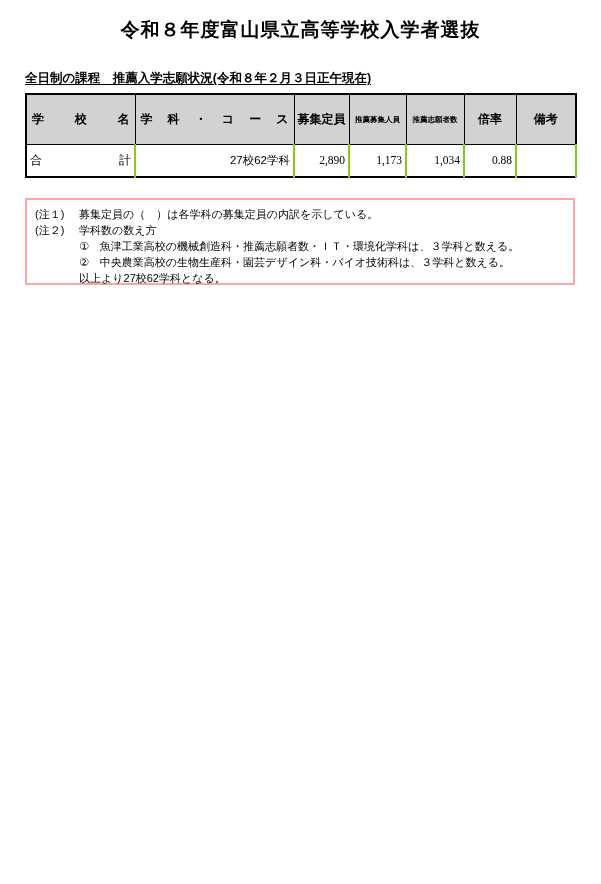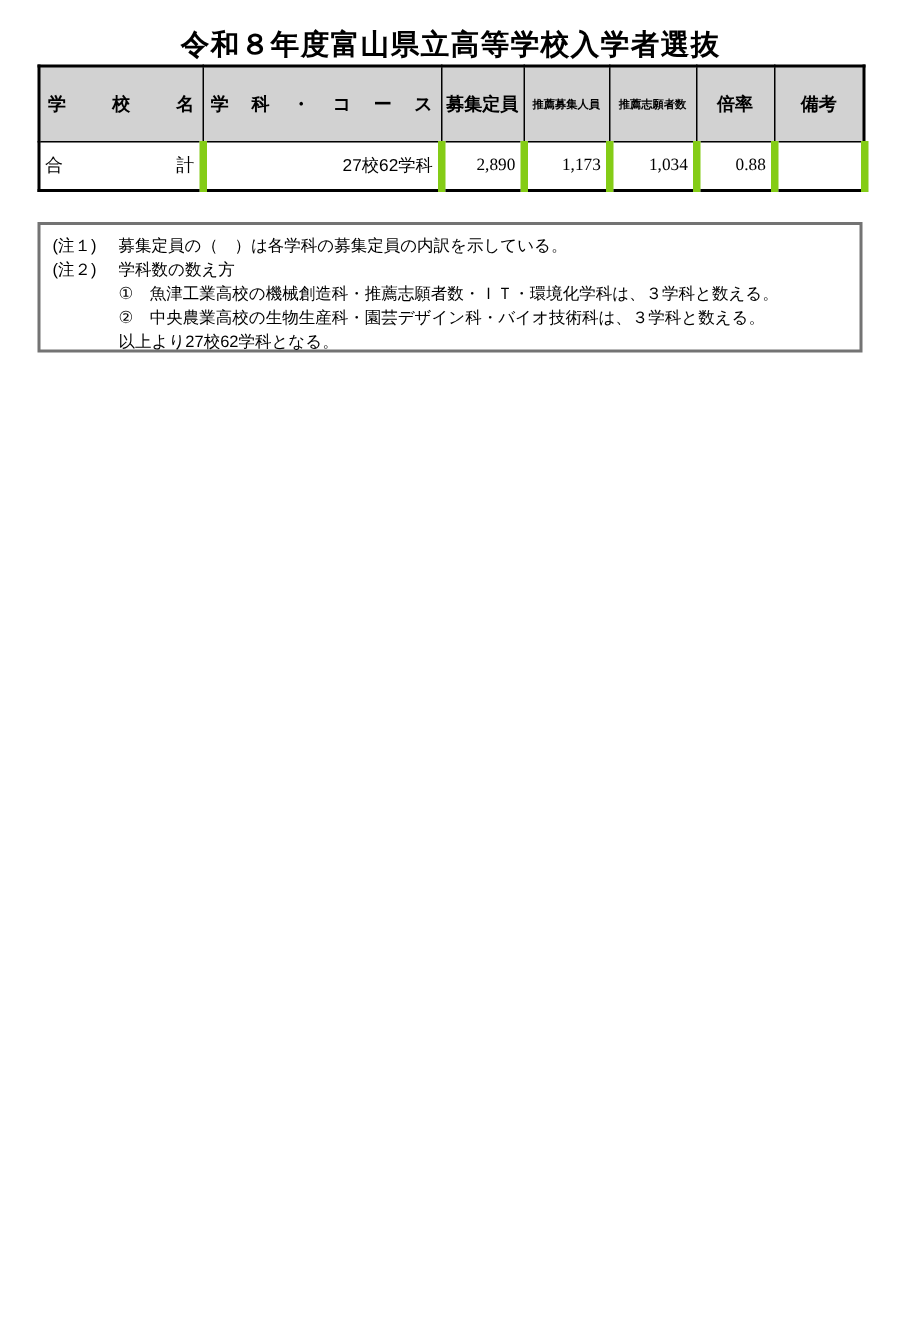--- a/index.html
+++ b/index.html
@@ -54,21 +54,21 @@
     font-size: 12px;
     text-align: center;
     vertical-align: middle;
     padding: 16px 3px;
   }
   table.adm thead th.small-head { font-size: 7.5px; font-weight: bold; padding: 0 1px; }
   table.adm thead th.just { text-align: justify; text-align-last: justify; padding: 0 5px; }
 
   table.adm td {
     border-left: 1px solid #000;
-    border-right: 5px solid #84cc16;
+    border-right: 2px solid #84cc16;
     height: 32px;
     vertical-align: middle;
     padding: 0 3px;
     background: #fff;
   }
   table.adm td.thickL { border-left: 1.5px solid #000; font-family: Liberation Serif, serif; }
   tr.sep-solid  td { border-top: 1px solid #000; }
 
   td.school-cell {
     text-align: justify;
@@ -79,36 +79,37 @@
   }
   td.num { text-align: right; padding-right: 6px; font-variant-numeric: tabular-nums; }
   td.ratio-cell { padding-right: 13px; margin-left: 26px; }
   tr.total-row td { border-top: 1.5px solid #000; }
   td.total-label { text-align: right; }
 
   .notebox {
     margin: 20px 0 0 25px;
     width: 550px;
     height: 87px;
-    border: 2px solid #737373;
+    border: 2px solid #fca5a5;
     padding: 6px 8px;
     font-size: 11px;
     line-height: 16px;
   }
   .note-line { white-space: pre; }
   .note-label { display: inline-block; width: 44px; }
   .note-line.indent { padding-left: 44px; }
 </style>
 </head>
 <body>
 
 <div class="page">
 
   <div class="doc-title">令和８年度富山県立高等学校入学者選抜</div>
 
+  <div class="doc-subtitle">全日制の課程　推薦入学志願状況(令和８年２月３日正午現在)</div>
 
   <table class="adm">
     <colgroup>
       <col class="c-school">
         <col class="c-dept">
         <col class="c-cap">
       <col class="c-quota">
         <col class="c-app">
         <col class="c-ratio">
         <col class="c-rem">

